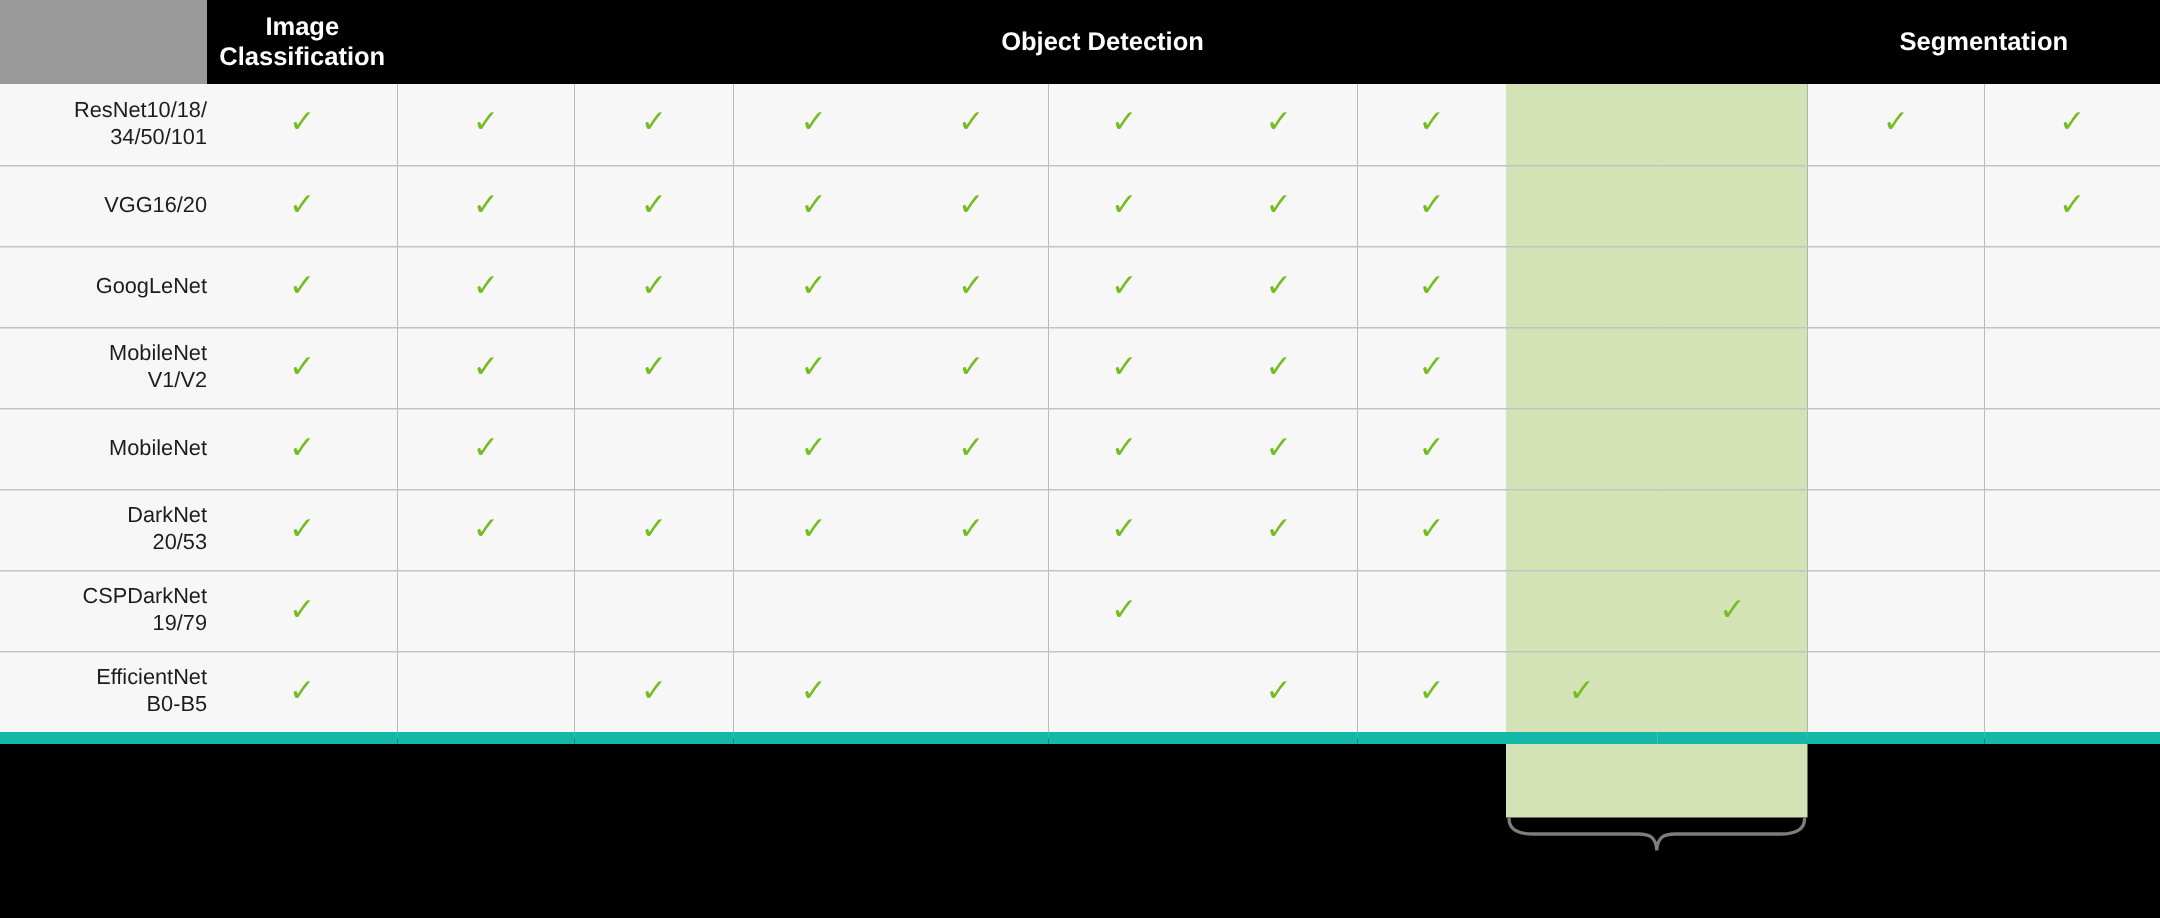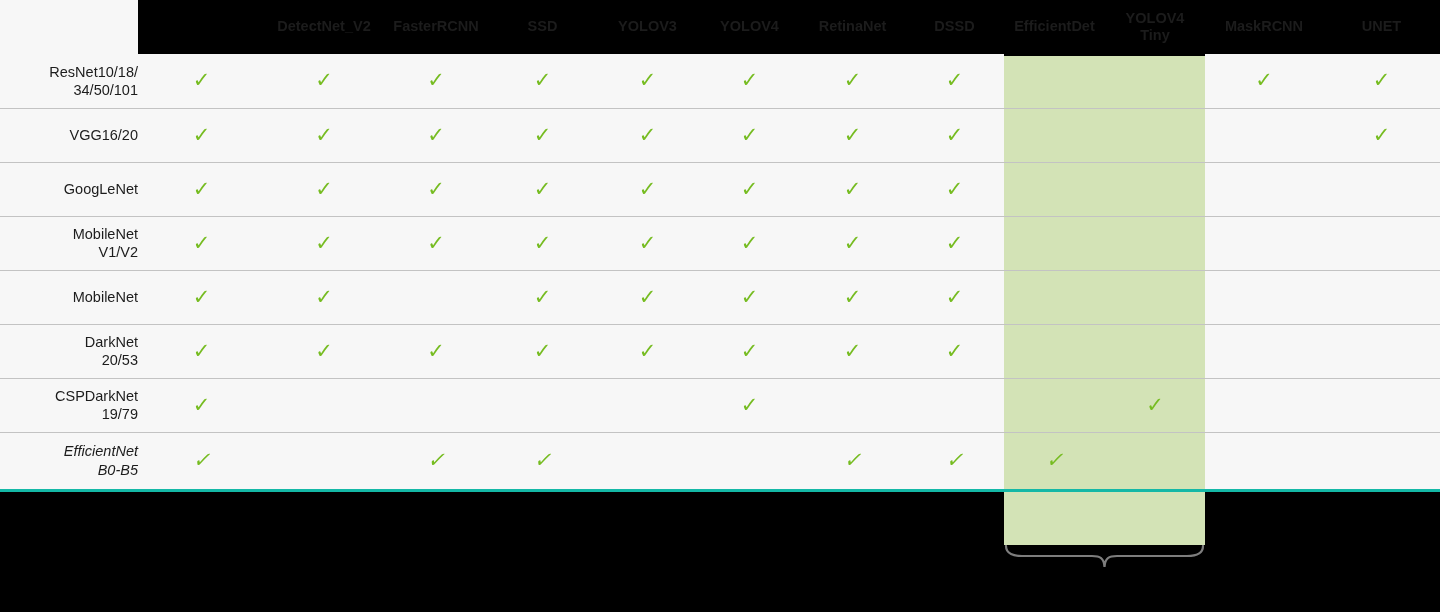--- a/index.html
+++ b/index.html
@@ -65,21 +65,21 @@
   .brow td {
     height: 54px;
     vertical-align: middle;
     background: #f7f7f7;
     border-bottom: 1.5px solid #c3c3c3;
     font-size: 14.5px;
     color: #1c1c1c;
   }
   .brow td.clear { background: transparent; }
   .brow.tall td { height: 58px; }
-  .brow:last-child td { border-bottom: 3px solid #14b8a6; font-style: italic; }
+  .brow:last-child td { border-bottom: 8px solid #14b8a6; }
 
   .rlabel {
     padding-left: 14px;
     line-height: 1.25;
     white-space: pre-line;
     text-align: right;
   }
   .cell { text-align: center; }
 
   .check {
@@ -120,34 +120,24 @@
       <col style="width:105px">
       <col style="width:99px">
       <col style="width:101px">
       <col style="width:100px">
       <col style="width:118px">
       <col style="width:117px">
     </colgroup>
 
     <thead>
       <tr>
-        <th class="subhdr rowlabel-head"></th>
-        <th class="subhdr"></th>
-        <th class="subhdr">DetectNet_V2</th>
-        <th class="subhdr">FasterRCNN</th>
-        <th class="subhdr">SSD</th>
-        <th class="subhdr">YOLOV3</th>
-        <th class="subhdr">YOLOV4</th>
-        <th class="subhdr">RetinaNet</th>
-        <th class="subhdr">DSSD</th>
-        <th class="subhdr clear">EfficientDet</th>
-        <th class="subhdr clear" style="white-space:pre-line">YOLOV4
-Tiny</th>
-        <th class="subhdr">MaskRCNN</th>
-        <th class="subhdr">UNET</th>
+        <th class="grp blank"></th>
+        <th class="grp">Image Classification</th>
+        <th class="grp" colspan="9">Object Detection</th>
+        <th class="grp" colspan="2">Segmentation</th>
       </tr>
     </thead>
 
     <tbody>
         <tr class="brow">
           <td class="rlabel">ResNet10/18/
 34/50/101</td>
           <td class="cell"><span class="check">✓</span></td>
           <td class="cell"><span class="check">✓</span></td>
           <td class="cell"><span class="check">✓</span></td>

